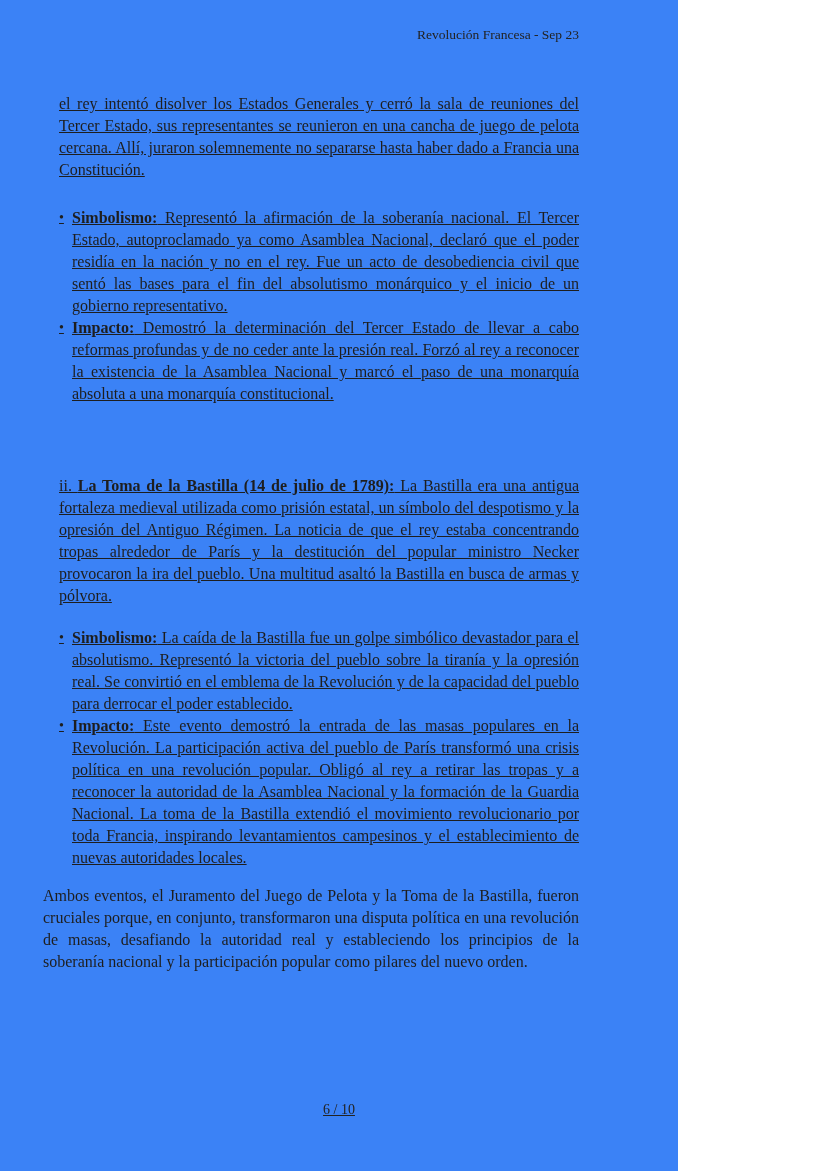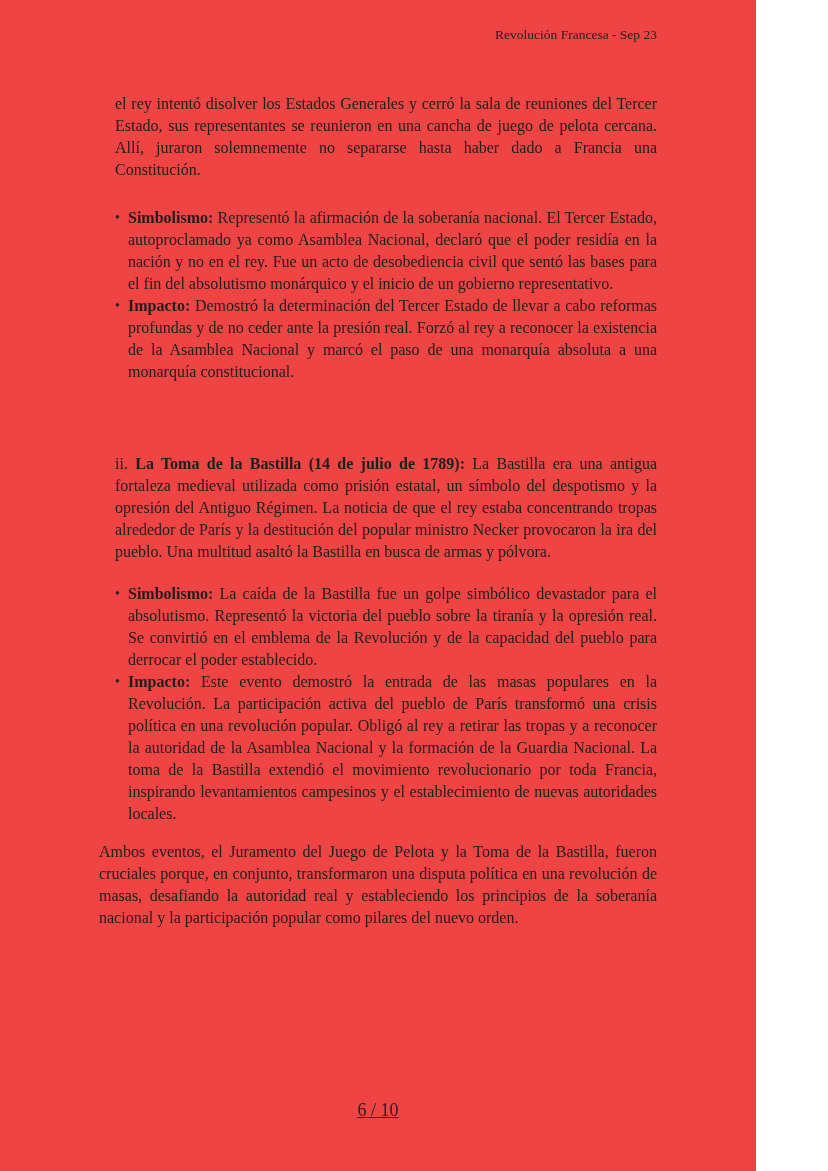--- a/index.html
+++ b/index.html
@@ -1,35 +1,35 @@
 <!DOCTYPE html>
 <html lang="es"><head>
 <meta charset="utf-8">
 <style>
   * { margin: 0; padding: 0; box-sizing: border-box; }
   html, body { background: #ffffff; }
   .page {
     position: relative;
-    width: 756px;
+    width: 678px;
     height: 1171px;
-    background: #ef4444;
+    background: #3b82f6;
     color: #1e1e1e;
     font-family: "Liberation Serif", "DejaVu Serif", serif;
     font-size: 16px;
     line-height: 22px;
-    padding: 27px 99px 0 99px;
+    padding: 27px 99px 0 43px;
     overflow: hidden;
   }
   .header {
     text-align: right;
     font-size: 13.5px;
     line-height: 15px;
     color: #222222;
   }
-  .indent-block { margin-left: 16px; }
+  .indent-block { margin-left: 16px; text-decoration: underline; }
   .para { text-align: justify; }
   .para-intro { margin-top: 51px; }
   .bullet-list { list-style: none; }
   .list-1 { margin-top: 26px; }
   .list-2 { margin-top: 20px; }
   .bullet-list li { display: flex; align-items: flex-start; }
   .bullet-marker {
     flex: 0 0 13px;
     width: 13px;
     font-size: 14px;
@@ -39,21 +39,21 @@
   .li-text { flex: 1 1 auto; text-align: justify; }
   .para-bastilla { margin-top: 70px; }
   .para-conclusion { margin-top: 16px; }
   b { font-weight: bold; }
   .footer {
     position: absolute;
     left: 0;
     right: 0;
     top: 1099px;
     text-align: center;
-    font-size: 18px;
+    font-size: 14px;
     color: #222222;
     text-decoration: underline;
   }
 </style>
 </head>
 <body>
 
 <div class="page">
 
   <div class="header">Revolución Francesa - Sep 23</div>

